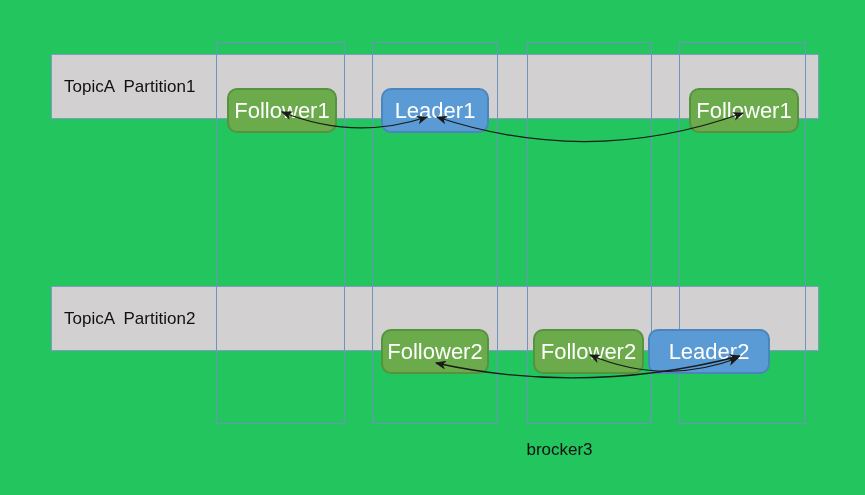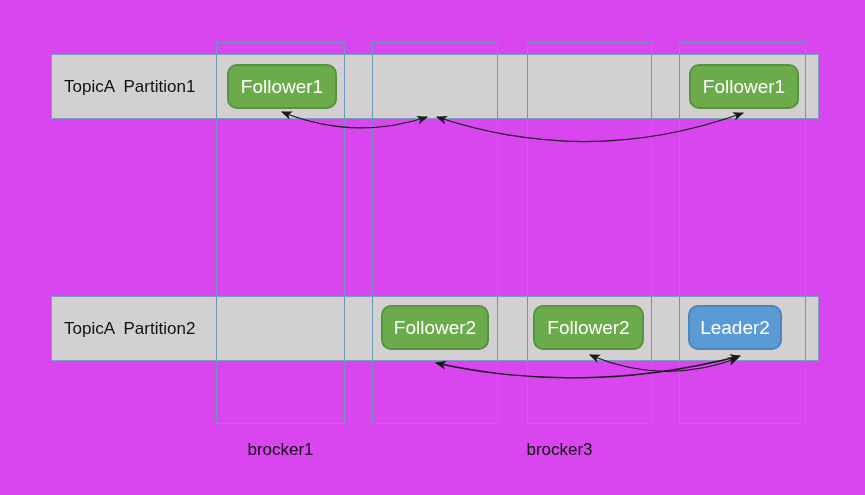--- a/index.html
+++ b/index.html
@@ -4,73 +4,73 @@
 <style>
   :root{
     --follower_fill:#6CAB4C; --follower_border:#55933e;
     --leader_fill:#5B9BD5;  --leader_border:#4a86bd;
     --band_fill:#D2D0D0;    --band_border:#7E9CC0;
     --column_border:#6E94BE; --arrow:#1a1a1a;
     --text_dark:#111; --node_text:#ffffff;
   }
   html,body{margin:0;padding:0;background:#fff;}
   .canvas{
-    position:relative;width:865px;height:495px;background:#d946ef;overflow:hidden;
+    position:relative;width:865px;height:495px;background:#22c55e;overflow:hidden;
     font-family:"Liberation Sans", sans-serif;
   }
   .band{
     position:absolute;left:51px;width:768px;height:65px;
     background:var(--band_fill);border:1px solid var(--band_border);
     box-sizing:border-box;display:flex;align-items:center;
   }
   .band-label{
     font-size:17px;color:var(--text_dark);padding-left:12px;white-space:pre;
   }
   .col{
     position:absolute;top:42px;height:382px;border:1px solid var(--column_border);
     box-sizing:border-box;background:transparent;
   }
   .node{
     position:absolute;height:45px;border:2px solid;border-radius:10px;
     box-sizing:border-box;display:flex;align-items:center;justify-content:center;
-    font-size:19px;color:var(--node_text);
+    font-size:22px;color:var(--node_text);margin-top:24px;
   }
   .blabel{
     position:absolute;top:438px;height:24px;display:flex;align-items:center;
     justify-content:center;font-size:17px;color:var(--text_dark);
   }
   svg.arrows{position:absolute;left:0;top:0;pointer-events:none;}
   svg.arrows path.link{fill:none;stroke:var(--arrow);stroke-width:1.3;}
   svg.arrows .ah{fill:var(--arrow);}
 </style>
 </head>
 <body>
 
 <div class="canvas">
 
   <div class="band" style="top:54px">
     <span class="band-label">TopicA  Partition1</span>
   </div>
-  <div class="band" style="top:296px">
+  <div class="band" style="top:286px">
     <span class="band-label">TopicA  Partition2</span>
   </div>
 
   <div class="col" style="left:216px;width:129px"></div>
   <div class="col" style="left:372px;width:126px"></div>
   <div class="col" style="left:527px;width:125px"></div>
   <div class="col" style="left:679px;width:127px"></div>
 
   <div class="node" style="left: 227px; top: 64px; width: 110px; background: rgb(108, 171, 76); border-color: rgb(85, 147, 62);">Follower1</div>
+  <div class="node" style="left: 381px; top: 64px; width: 108px; background: rgb(91, 155, 213); border-color: rgb(74, 134, 189);">Leader1</div>
   <div class="node" style="left: 689px; top: 64px; width: 110px; background: rgb(108, 171, 76); border-color: rgb(85, 147, 62);">Follower1</div>
 
   <div class="node" style="left: 381px; top: 305px; width: 108px; background: rgb(108, 171, 76); border-color: rgb(85, 147, 62);">Follower2</div>
   <div class="node" style="left: 533px; top: 305px; width: 111px; background: rgb(108, 171, 76); border-color: rgb(85, 147, 62);">Follower2</div>
-  <div class="node" style="left: 688px; top: 305px; width: 94px; background: rgb(91, 155, 213); border-color: rgb(74, 134, 189);">Leader2</div>
+  <div class="node" style="left: 648px; top: 305px; width: 122px; background: rgb(91, 155, 213); border-color: rgb(74, 134, 189);">Leader2</div>
 
-  <div class="blabel" style="left:216px;width:129px">brocker1</div>
   <div class="blabel" style="left:497px;width:125px">brocker3</div>
 
   <svg class="arrows" width="865" height="495" viewBox="0 0 865 495">
     <defs>
       <marker id="ah" viewBox="0 0 10 8" refX="9" refY="4" markerWidth="8.5" markerHeight="7" orient="auto-start-reverse">
         <path class="ah" d="M0,0 L10,4 L0,8 L2.6,4 Z"></path>
       </marker>
     </defs>
     <path class="link" d="M282,112 Q354,141 427,117" marker-start="url(#ah)" marker-end="url(#ah)"></path>
     <path class="link" d="M437,117 Q590,168 743,113" marker-start="url(#ah)" marker-end="url(#ah)"></path>

